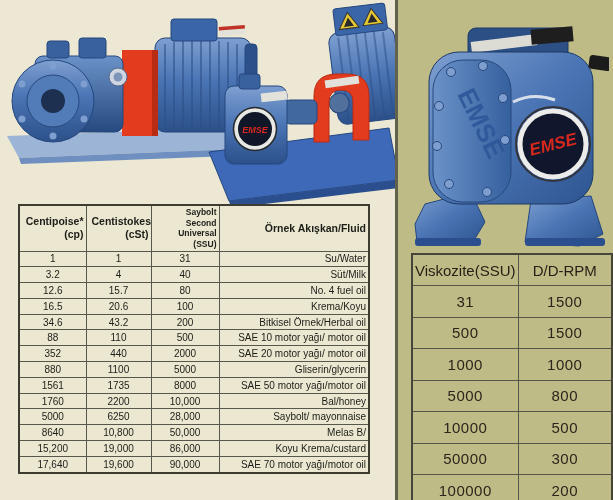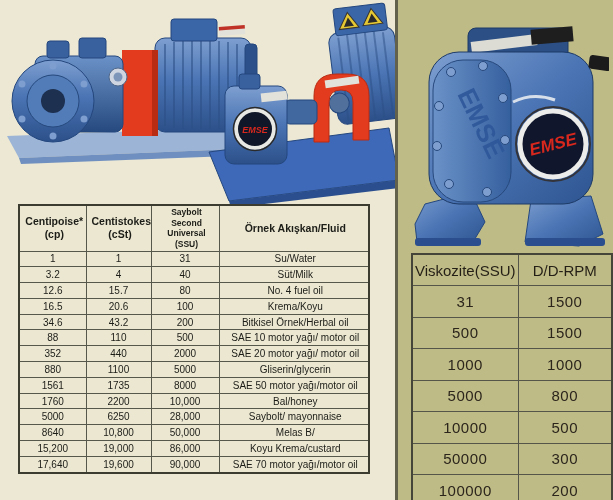--- a/index.html
+++ b/index.html
@@ -19,27 +19,27 @@
   
   .fluid-table{
     position:absolute;left:18px;top:204px;width:350px;
     border-collapse:collapse;background:#ebe7d1;
     border:2px solid #3c3c30;table-layout:fixed;
   }
   .fluid-table th,.fluid-table td{
     border:1px solid #55584a;color:#1d1d18;overflow:hidden;white-space:nowrap;
   }
   .fluid-table th{
-    height:31px;font-size:10.5px;font-weight:bold;text-align:center;
+    height:31px;font-size:10.5px;font-weight:bold;text-align:right;
     padding:1px 2px 1px 5px;white-space:pre-line;vertical-align:middle;line-height:1.25;
   }
   .fluid-table th.small{font-size:8.5px;}
   .fluid-table td{height:14.8px;font-size:10px;padding:0 2px;}
   .fluid-table td.num{text-align:center;}
-  .fluid-table td.fluid{text-align:center;padding-left:5px;}
+  .fluid-table td.fluid{text-align:right;padding-left:5px;}
 
   
   .rpm-table{
     position:absolute;left:13px;top:253px;width:200px;
     border-collapse:collapse;border:2px solid #45453a;table-layout:fixed;
   }
   .rpm-table th,.rpm-table td{border:1px solid #55554a;}
   .rpm-table th{
     height:28px;font-family:Liberation Sans, sans-serif;font-size:15px;
     font-weight:normal;color:#241f16;text-align:center;

